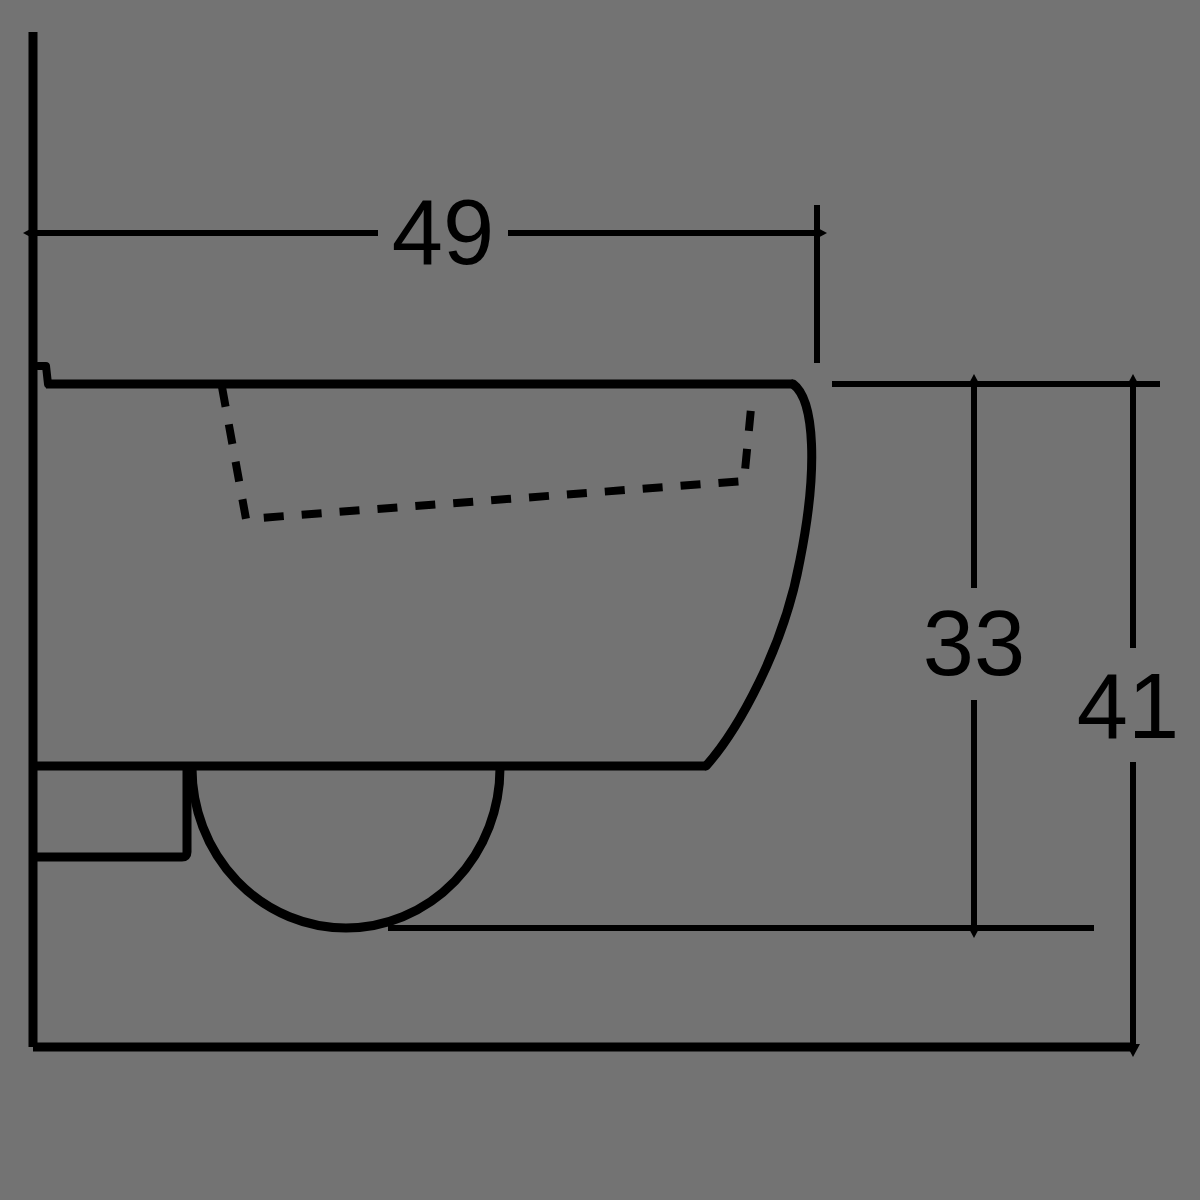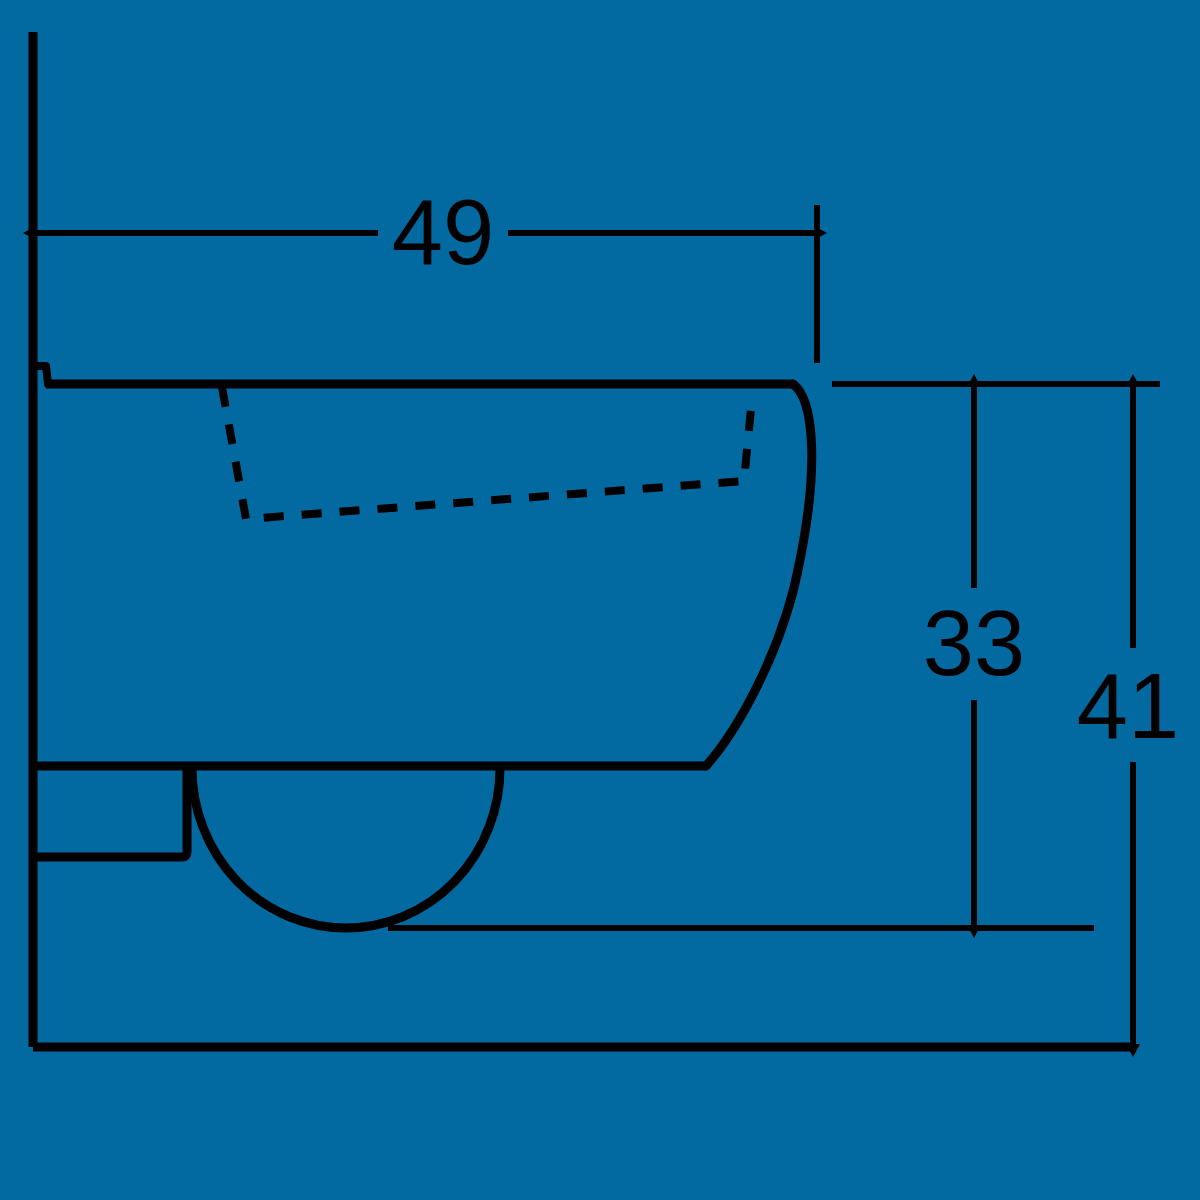--- a/index.html
+++ b/index.html
@@ -7,21 +7,21 @@
     padding: 0;
     background: #ffffff;
   }
   body {
     font-family: "Liberation Sans", sans-serif;
   }
   #drawing-root {
     position: relative;
     width: 1200px;
     height: 1200px;
-    background: #0369a1;
+    background: #737373;
     overflow: hidden;
   }
   #tech-svg {
     display: block;
     width: 1200px;
     height: 1200px;
   }
   .dim-text {
     font-family: "Liberation Sans", sans-serif;
     font-weight: 400;

